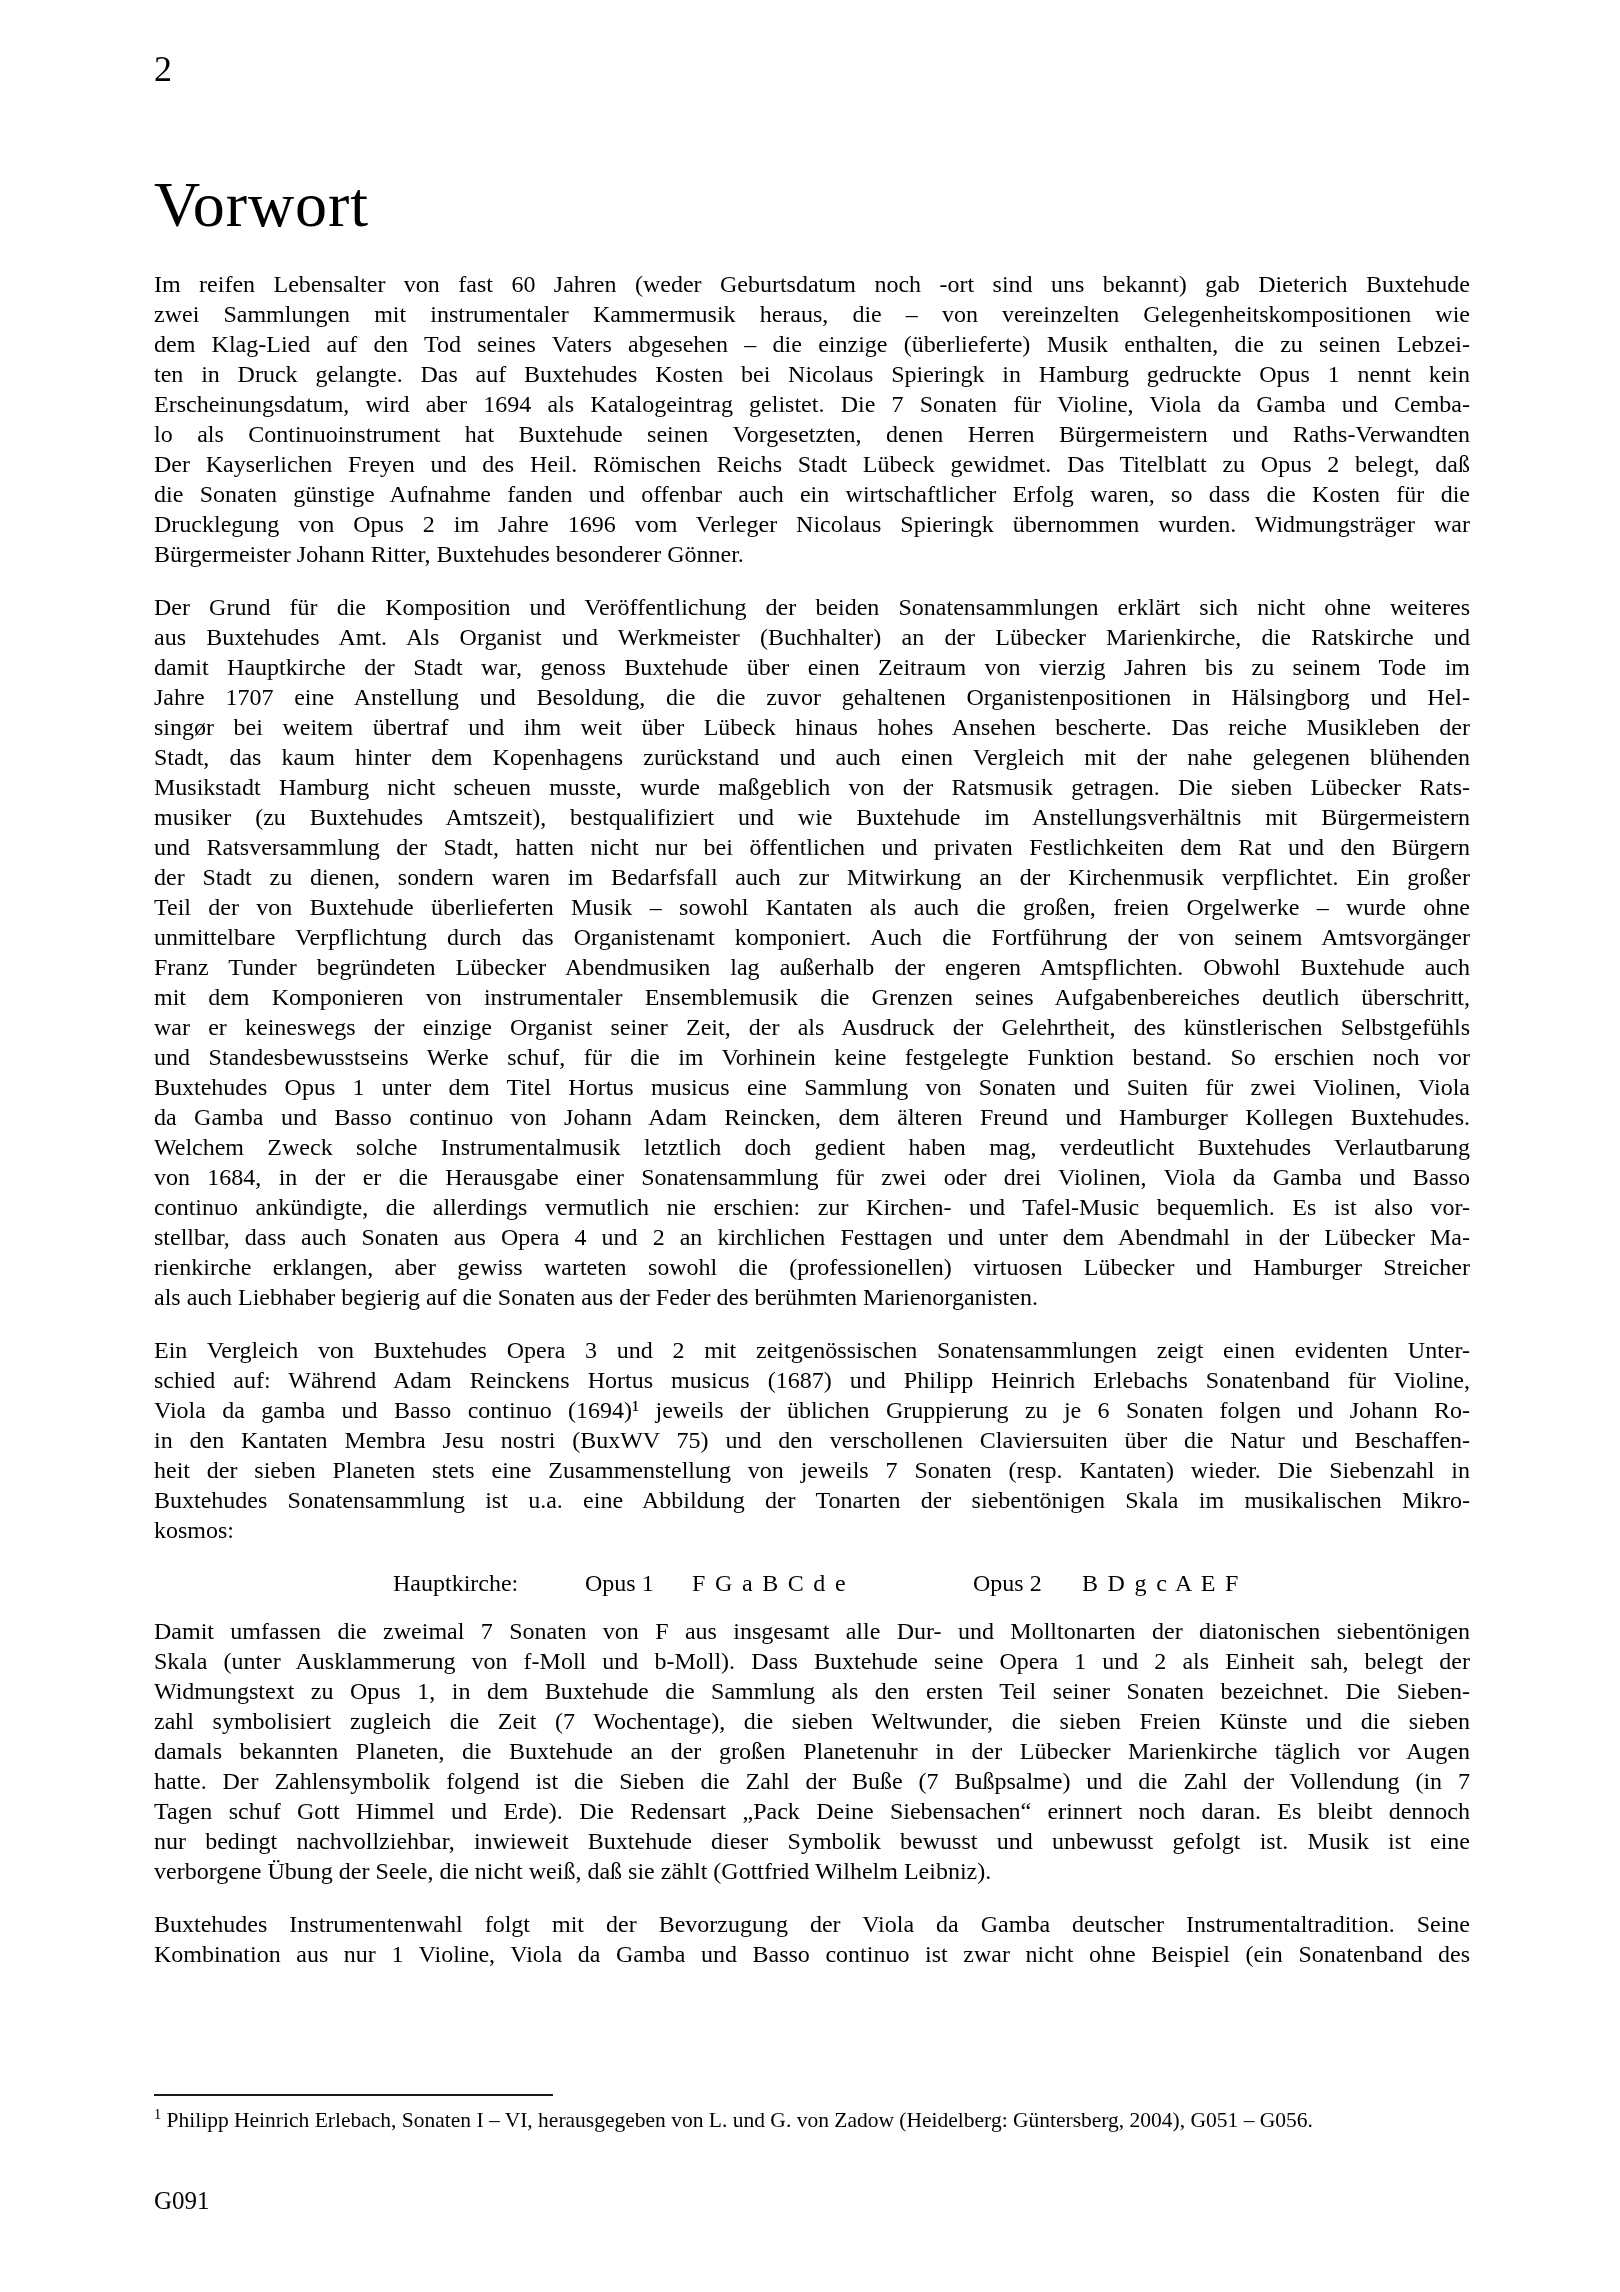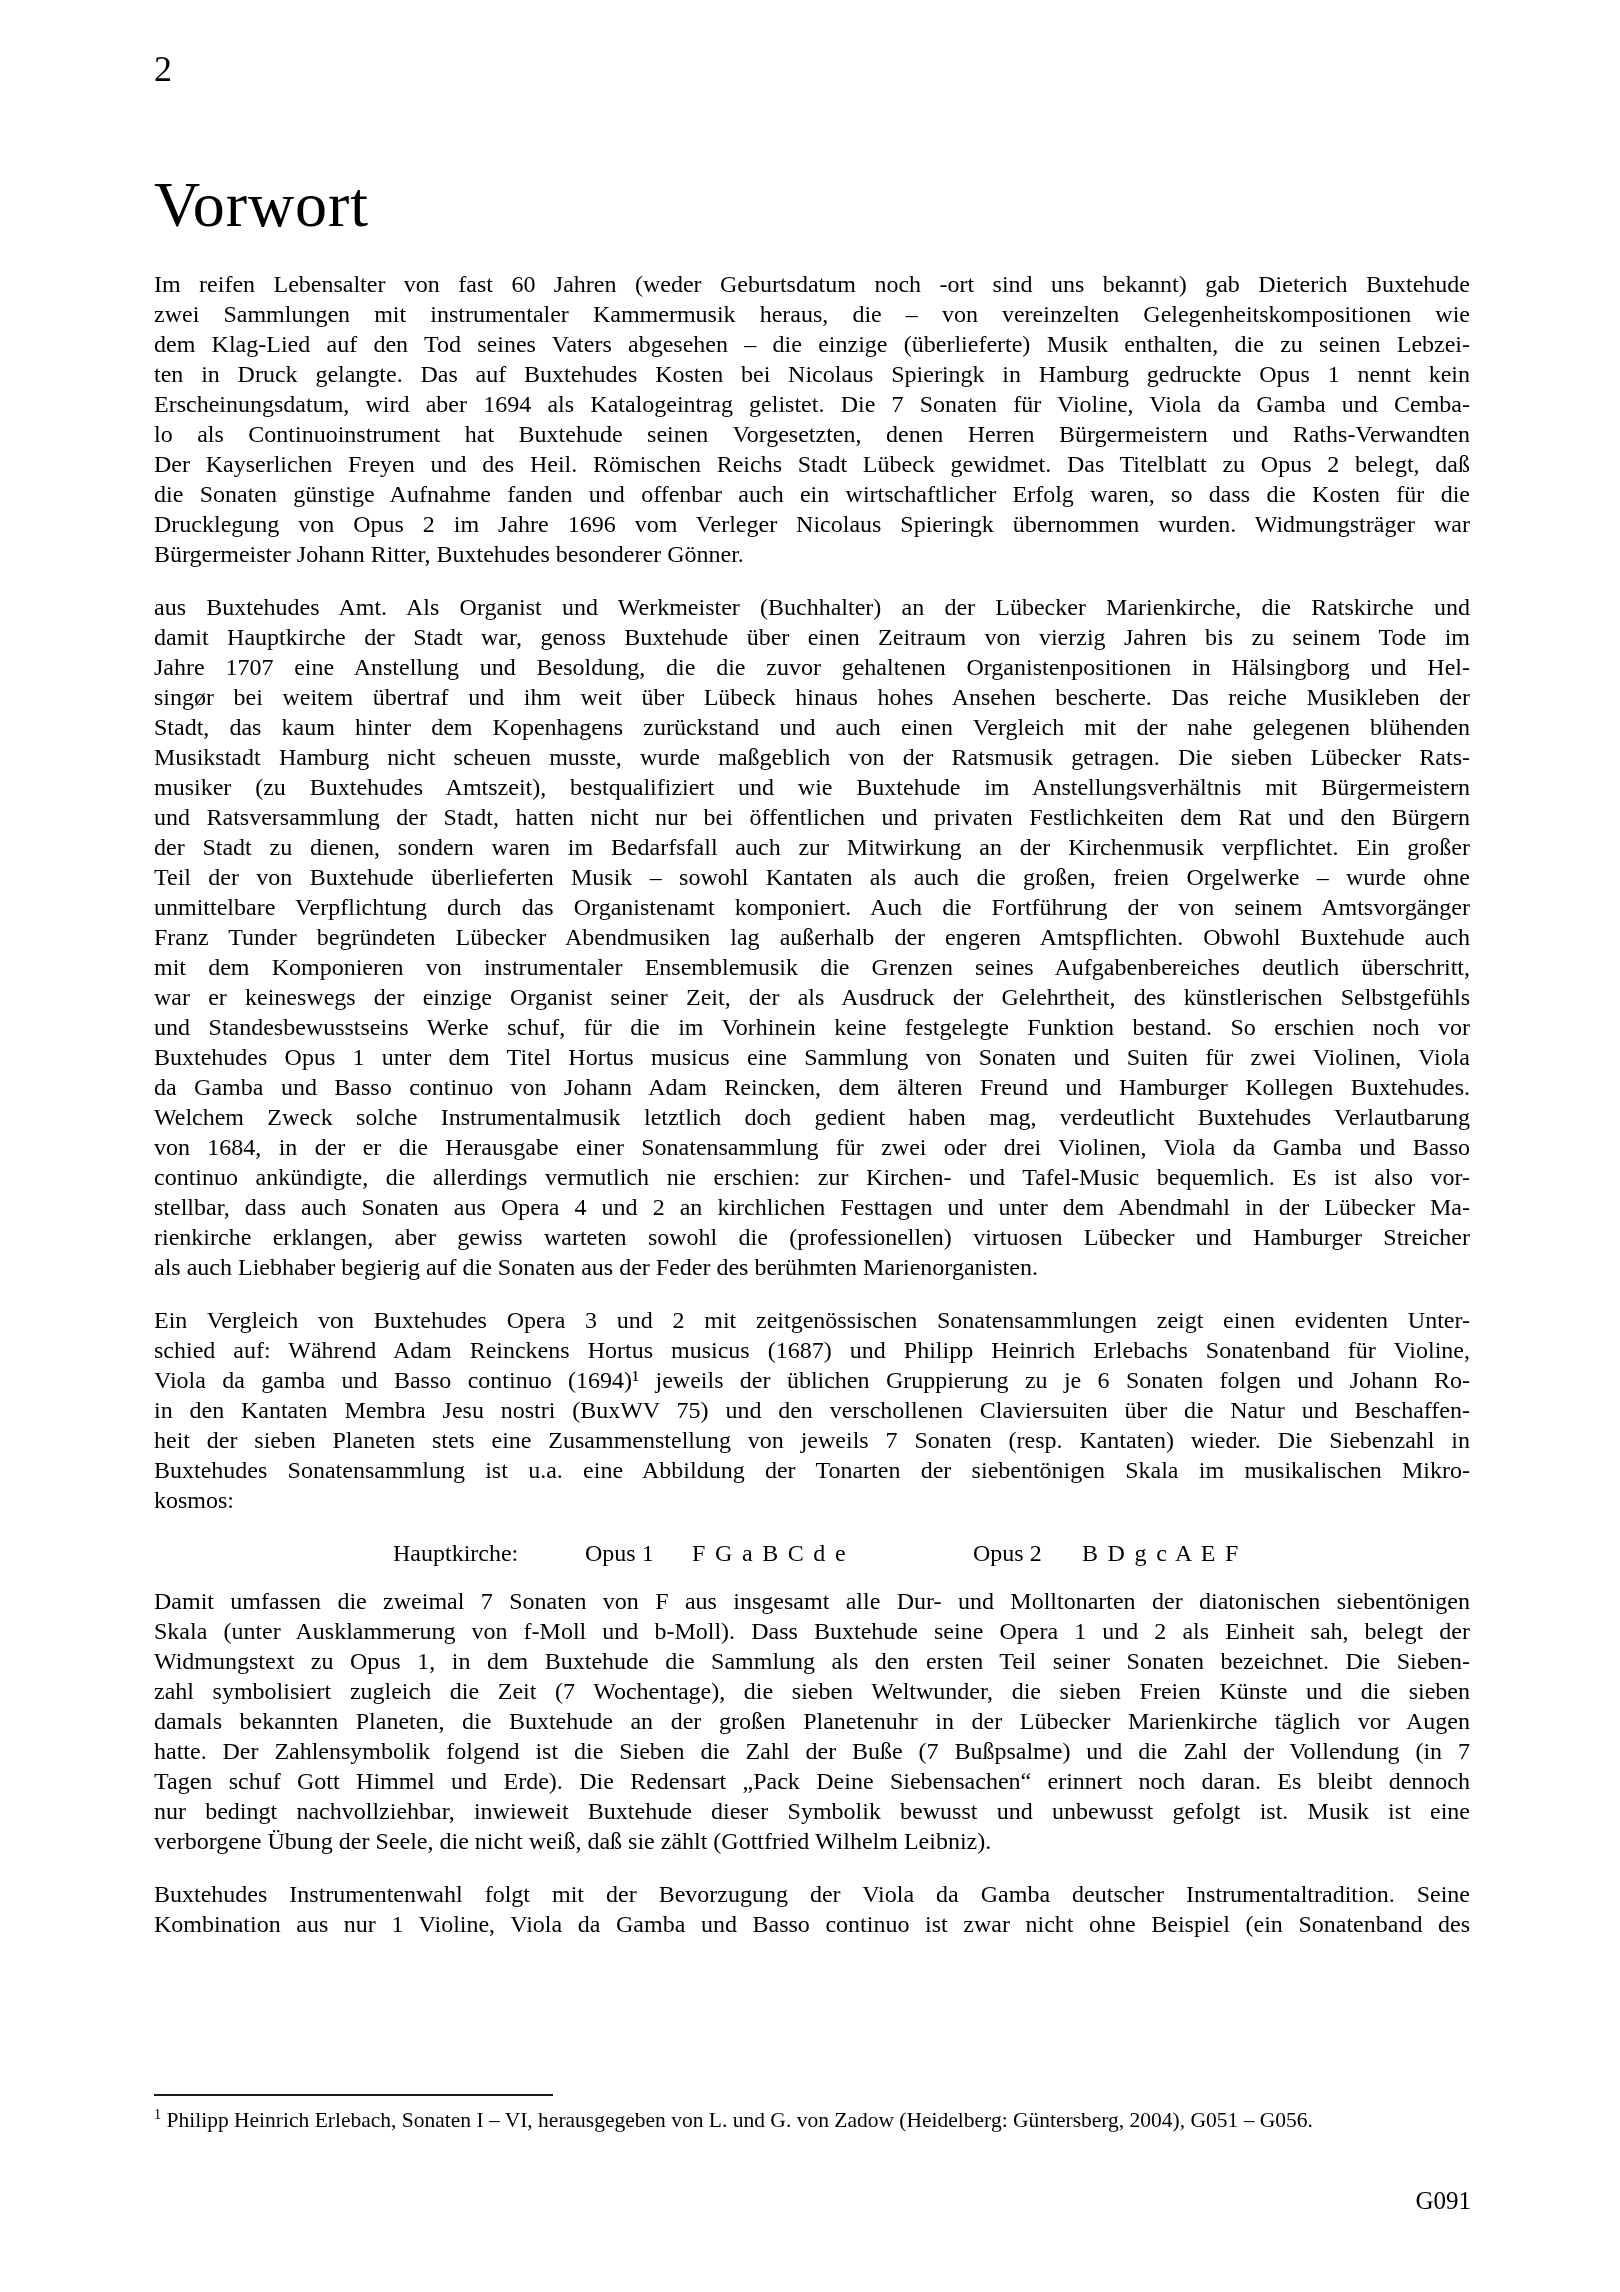--- a/index.html
+++ b/index.html
@@ -59,21 +59,21 @@
     border-top: 2.7px solid #1a1a1a;
     margin-bottom: 10.7px;
   }
   .footnote-text { font-size: 21.5px; line-height: 27px; }
   .footnote-text sup { font-size: 14.3px; line-height: 0; }
   .page-footer {
     position: absolute;
     left: 154px;
     top: 2187px;
     width: 1317px;
-    text-align: right;
+    text-align: left;
     font-size: 25px;
   }
 </style>
 </head>
 <body>
 
 <div class="page">
 
   <div class="page-number">2</div>
 
@@ -88,20 +88,21 @@
         <div class="line">ten in Druck gelangte. Das auf Buxtehudes Kosten bei Nicolaus Spieringk in Hamburg gedruckte Opus 1 nennt kein</div>
         <div class="line">Erscheinungsdatum, wird aber 1694 als Katalogeintrag gelistet. Die 7 Sonaten für Violine, Viola da Gamba und Cemba-</div>
         <div class="line">lo als Continuoinstrument hat Buxtehude seinen Vorgesetzten, denen Herren Bürgermeistern und Raths-Verwandten</div>
         <div class="line">Der Kayserlichen Freyen und des Heil. Römischen Reichs Stadt Lübeck gewidmet. Das Titelblatt zu Opus 2 belegt, daß</div>
         <div class="line">die Sonaten günstige Aufnahme fanden und offenbar auch ein wirtschaftlicher Erfolg waren, so dass die Kosten für die</div>
         <div class="line">Drucklegung von Opus 2 im Jahre 1696 vom Verleger Nicolaus Spieringk übernommen wurden. Widmungsträger war</div>
         <div class="line last">Bürgermeister Johann Ritter, Buxtehudes besonderer Gönner.</div>
       </section>
 
     <section class="para">
+        <div class="line">Der Grund für die Komposition und Veröffentlichung der beiden Sonatensammlungen erklärt sich nicht ohne weiteres</div>
         <div class="line">aus Buxtehudes Amt. Als Organist und Werkmeister (Buchhalter) an der Lübecker Marienkirche, die Ratskirche und</div>
         <div class="line">damit Hauptkirche der Stadt war, genoss Buxtehude über einen Zeitraum von vierzig Jahren bis zu seinem Tode im</div>
         <div class="line">Jahre 1707 eine Anstellung und Besoldung, die die zuvor gehaltenen Organistenpositionen in Hälsingborg und Hel-</div>
         <div class="line">singør bei weitem übertraf und ihm weit über Lübeck hinaus hohes Ansehen bescherte. Das reiche Musikleben der</div>
         <div class="line">Stadt, das kaum hinter dem Kopenhagens zurückstand und auch einen Vergleich mit der nahe gelegenen blühenden</div>
         <div class="line">Musikstadt Hamburg nicht scheuen musste, wurde maßgeblich von der Ratsmusik getragen. Die sieben Lübecker Rats-</div>
         <div class="line">musiker (zu Buxtehudes Amtszeit), bestqualifiziert und wie Buxtehude im Anstellungsverhältnis mit Bürgermeistern</div>
         <div class="line">und Ratsversammlung der Stadt, hatten nicht nur bei öffentlichen und privaten Festlichkeiten dem Rat und den Bürgern</div>
         <div class="line">der Stadt zu dienen, sondern waren im Bedarfsfall auch zur Mitwirkung an der Kirchenmusik verpflichtet. Ein großer</div>
         <div class="line">Teil der von Buxtehude überlieferten Musik – sowohl Kantaten als auch die großen, freien Orgelwerke – wurde ohne</div>

